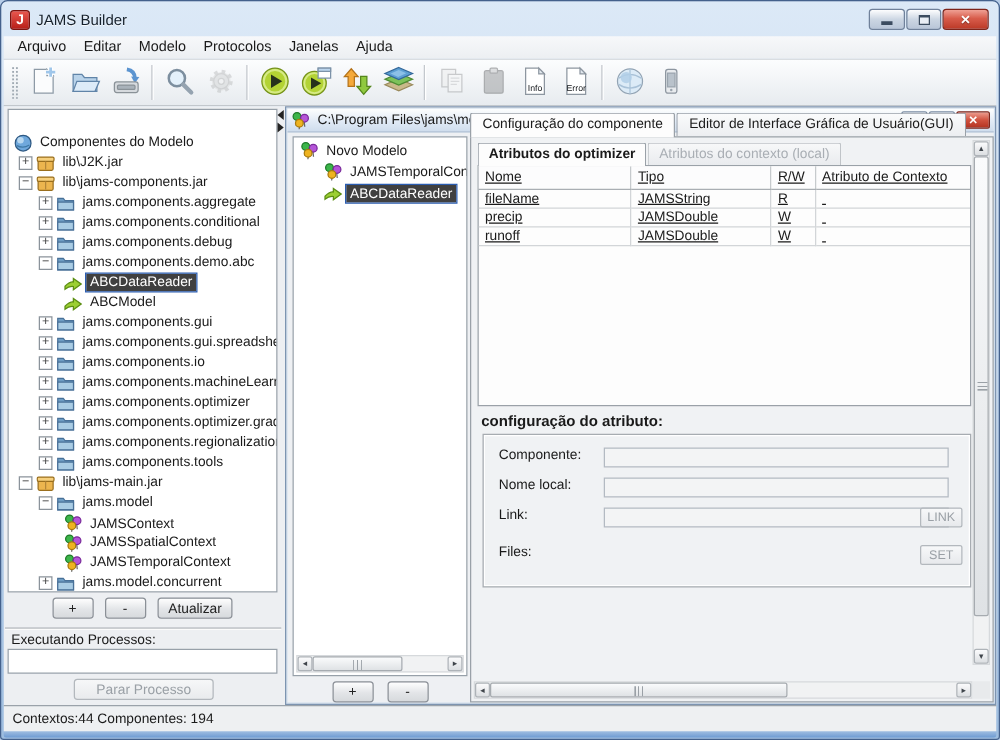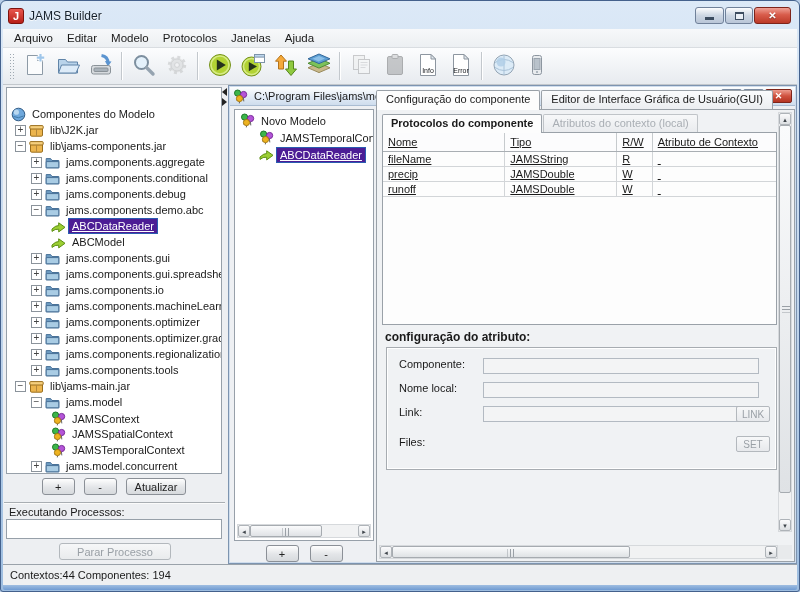--- a/index.html
+++ b/index.html
@@ -43,21 +43,21 @@
   #main { position:absolute; left:3px; top:85px; width:794px; height:479px; background:#edeff2; }
 
   
   #left-tree-box { position:absolute; left:3px; top:2px; width:216px; height:387px; background:#fff;
                    border:1px solid #97a0a9; overflow:hidden; padding-top:18px; }
   .trow { display:flex; align-items:center; height:16px; white-space:nowrap; }
   .handle { width:11px; height:11px; min-width:11px; border:1px solid #8b939b; background:#fff; color:#444;
             font-size:10px; line-height:8px; text-align:center; margin-right:3px; }
   .ticon { width:15px; height:15px; min-width:15px; margin-right:3px; display:inline-flex; }
   .tlabel { padding:1px 3px; font-size:11px; }
-  .trow.sel .tlabel { background:#4c1d95; color:#fff; outline:1px solid #2a5cb0;text-decoration:underline; }
+  .trow.sel .tlabel { background:#404040; color:#fff; outline:1px solid #2a5cb0; }
   #left-buttons { position:absolute; left:3px; top:393px; width:216px; display:flex; justify-content:center; gap:9px; }
   .btn { font-size:11px; background:linear-gradient(#fefefe,#e3e5e8 55%,#d7dadd); border:1px solid #8b9097;
          border-radius:3px; padding:1px 8px; height:17px; color:#222; }
   .btn.small { width:33px; }
   .btn:disabled, .btn.disabled { color:#9aa0a6; border-color:#b3b8bd; background:linear-gradient(#f6f7f8,#e9ebed); }
   #left-divider { position:absolute; left:1px; top:417px; width:221px; border-top:1px solid #a9aeb3; border-bottom:1px solid #fbfbfb; }
   #proc-label { position:absolute; left:6px; top:421px; font-size:11px; }
   #proc-list { position:absolute; left:3px; top:434px; width:216px; height:20px; background:#fff; border:1px solid #97a0a9; }
   #stop-btn { position:absolute; left:56px; top:458px; width:112px; }
 
@@ -613,21 +613,21 @@
       <button class="btn small">+</button>
       <button class="btn small">-</button>
     </div>
 
     <div id="tabs-row">
         <div class="tab active">Configuração do componente</div>
         <div class="tab">Editor de Interface Gráfica de Usuário(GUI)</div>
       </div>
     <div id="tab-content">
       <div id="subtabs-row">
-          <div class="subtab active">Protocolos do componente</div>
+          <div class="subtab active">Atributos do optimizer</div>
           <div class="subtab disabled">Atributos do contexto (local)</div>
         </div>
       <div id="subtab-panel">
         <table id="attr-table">
           <thead id="attr-thead">
               <tr>
                 <th style="width: 31%;">Nome</th>
                 <th style="width: 28.5%;">Tipo</th>
                 <th style="width: 9%;">R/W</th>
                 <th style="width: 31.5%;">Atributo de Contexto</th>

